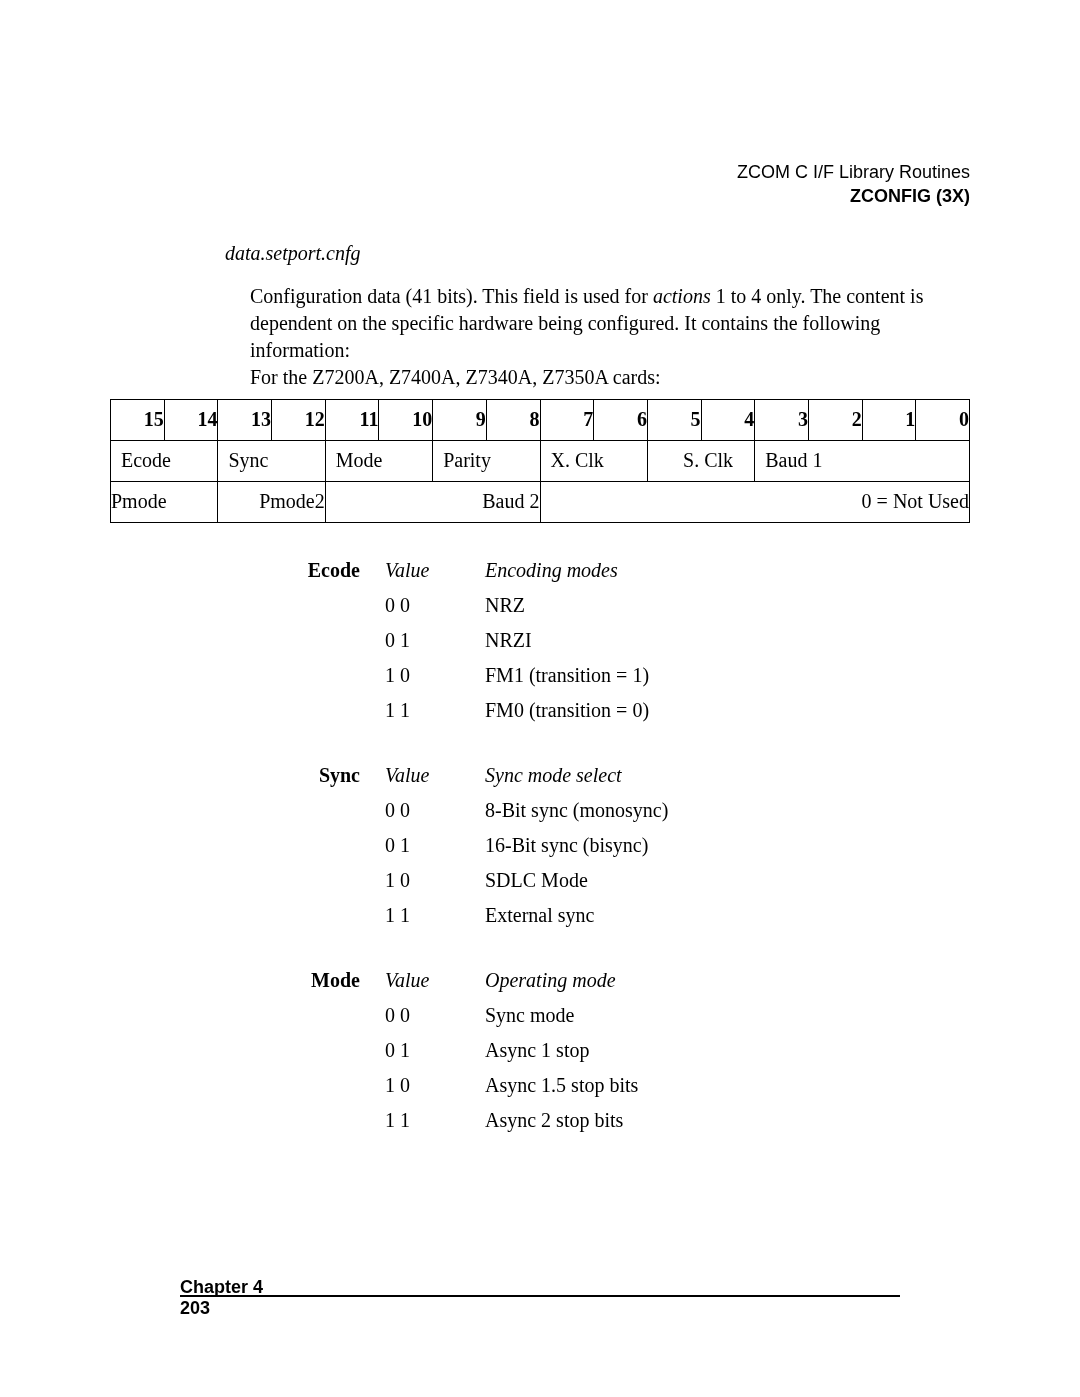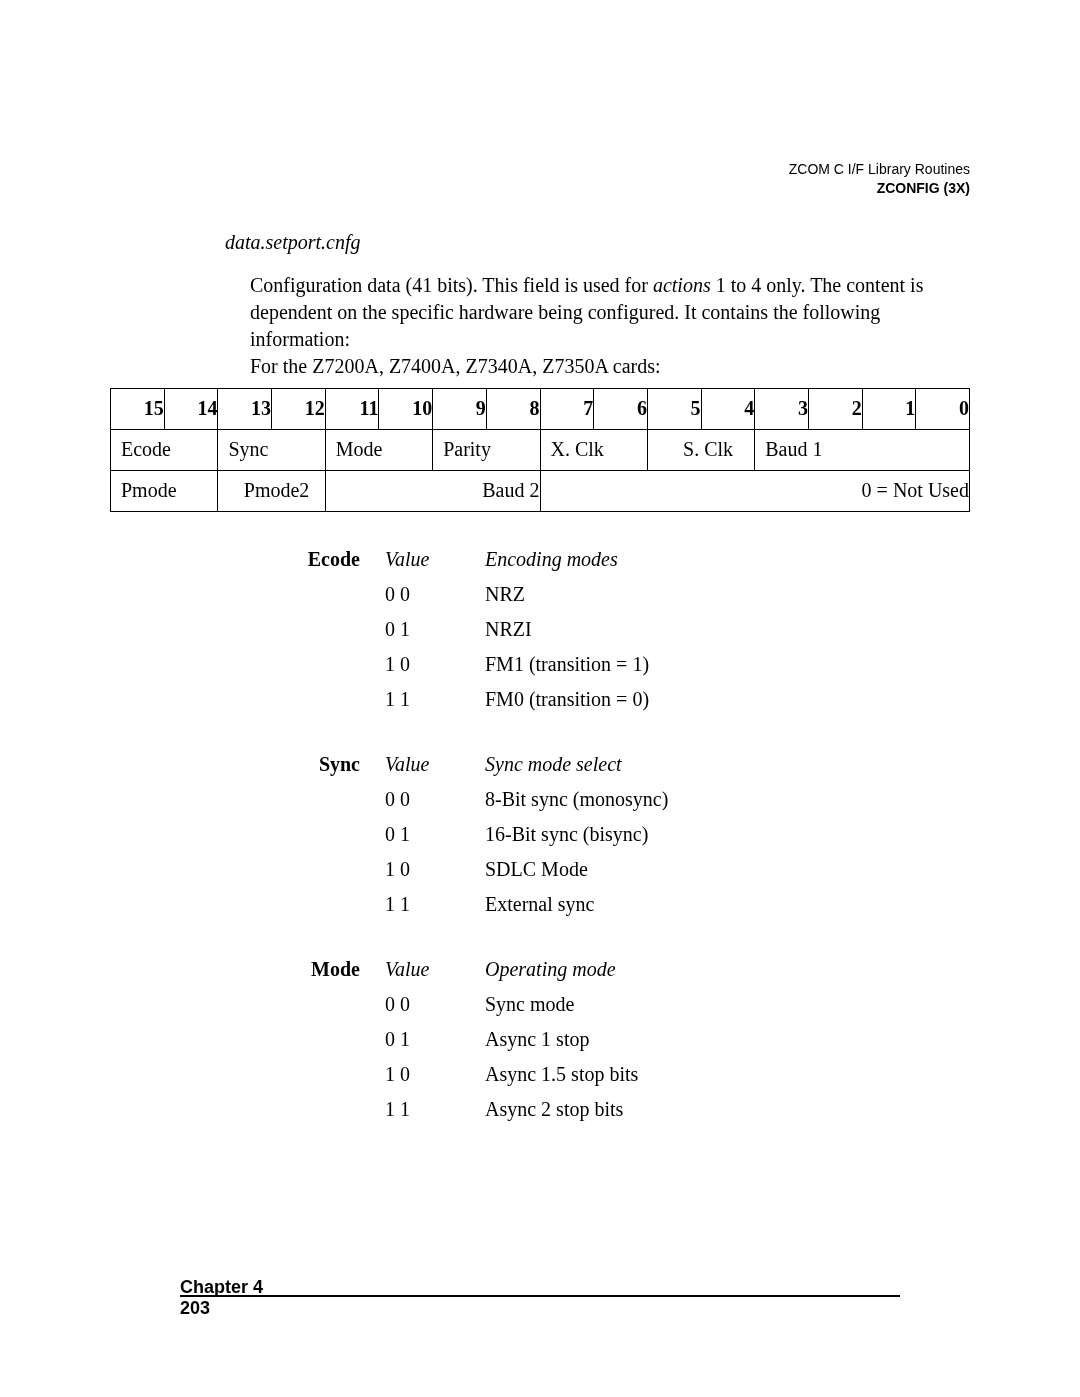--- a/index.html
+++ b/index.html
@@ -13,21 +13,21 @@
   .page {
     width: 1080px;
     min-height: 1397px;
     position: relative;
     box-sizing: border-box;
     padding: 160px 110px 90px 110px;
   }
   .header {
     text-align: right;
     font-family: Arial, Helvetica, sans-serif;
-    font-size: 14px;
+    font-size: 18px;
     line-height: 1.35;
   }
   .header .bold { font-weight: 700; }
   .body-indent {
     margin-left: 140px;
   }
   .spare {
     font-size: 20px;
     margin-top: 38px;
   }
@@ -152,22 +152,22 @@
       <tr>
         <td colspan="2" style="text-align:left;padding-left:10px">Ecode</td>
         <td colspan="2" style="text-align:left;padding-left:10px">Sync</td>
         <td colspan="2" style="text-align:left;padding-left:10px">Mode</td>
         <td colspan="2" style="text-align:left;padding-left:10px">Parity</td>
         <td colspan="2" style="text-align:left;padding-left:10px">X. Clk</td>
         <td colspan="2" style="text-align:center;padding-left:14px">S. Clk</td>
         <td colspan="4" style="text-align:left;padding-left:10px">Baud 1</td>
       </tr>
       <tr>
-        <td colspan="2" style="text-align:left;padding-left:10px">Pmode</td>
-        <td colspan="2" style="text-align:center;padding-left:10px">Pmode2</td>
+        <td colspan="2" style="text-align:left;">Pmode</td>
+        <td colspan="2" style="text-align:right;padding-left:10px">Pmode2</td>
         <td colspan="4">Baud 2</td>
         <td colspan="8">0 = Not Used</td>
       </tr>
     </tbody>
       </table>
   </div>
 
   <div class="def-block">
     <table>
       <tbody>

